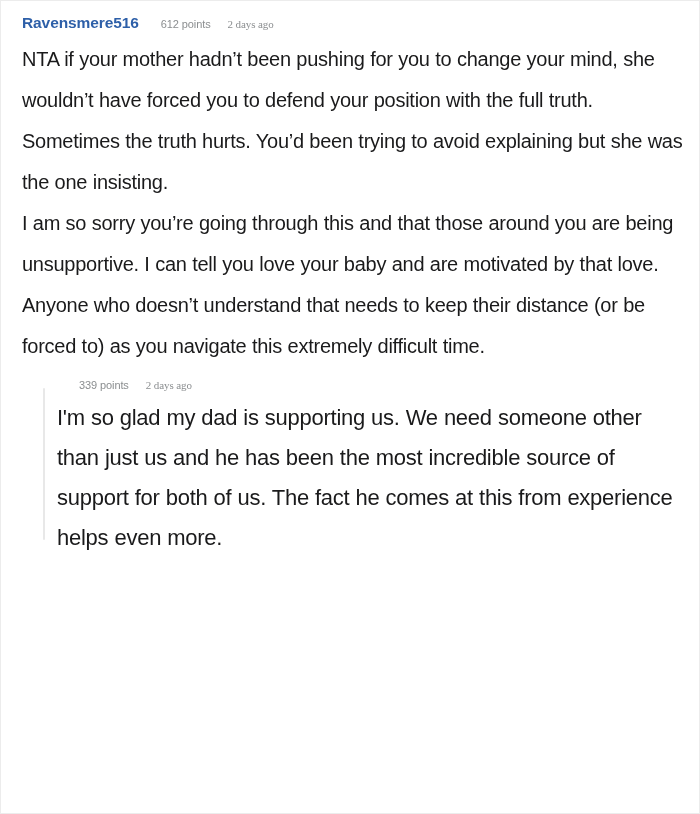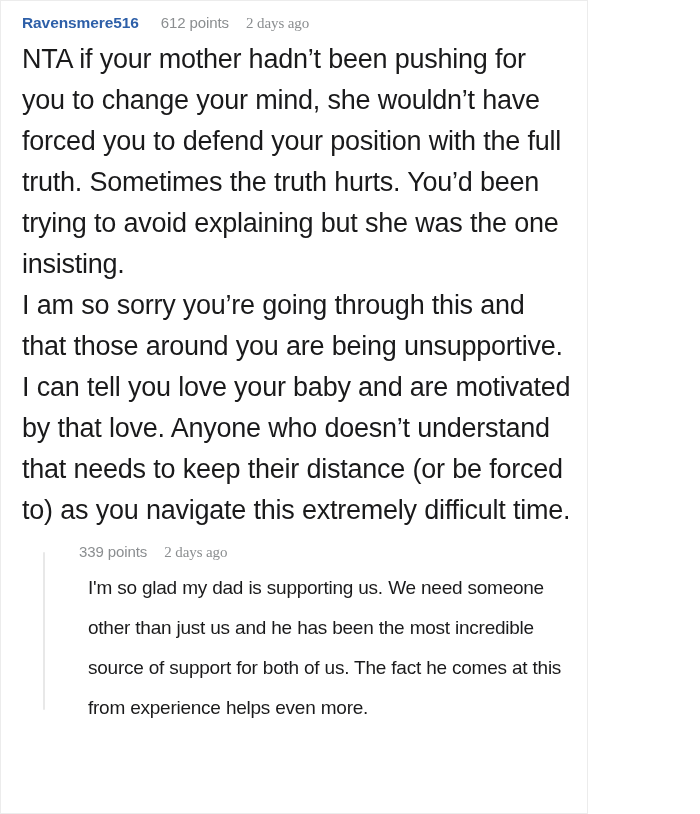--- a/index.html
+++ b/index.html
@@ -7,21 +7,21 @@
     padding: 0;
     background: #ffffff;
   }
   body {
     font-family: "Liberation Sans", "DejaVu Sans", sans-serif;
     -webkit-font-smoothing: antialiased;
   }
 
   .screenshot {
     position: relative;
-    width: 588px;
+    width: 700px;
     height: 814px;
     box-sizing: border-box;
     background: #ffffff;
     border: 1px solid #ececec;
     overflow: hidden;
   }
 
   
   .comment {
     position: relative;
@@ -59,49 +59,48 @@
     font-weight: bold;
     letter-spacing: -0.1px;
   }
   .author.member {
     color: #2d5fa8;
   }
   .author.op {
     color: #d9431f;
   }
   .meta {
-    font-size: 15px;
+    font-size: 11px;
     color: #8b8e90;
     letter-spacing: -0.1px;
   }
   .meta.points {
     margin-left: 22px;
   }
   .meta.age {
     margin-left: 17px;
     font-family: Liberation Serif, serif;
   }
 
   
   .comment-body {
     color: #1a1a1b;
-    font-size: 27px;
+    font-size: 20px;
     line-height: 41px;
     letter-spacing: -0.25px;
     word-spacing: 0.2px;
   }
   .comment-body p {
     margin: 0;
   }
   .comment-body p + p {
   }
   .comment.reply .comment-body {
-    font-size: 19px;
+    font-size: 22px;
     line-height: 40px;
-    margin-left: 31px;
   }
 </style>
 </head>
 <body>
 
 <div class="screenshot">
 
   <div class="comment top-level">
 
     <div class="comment-header">

